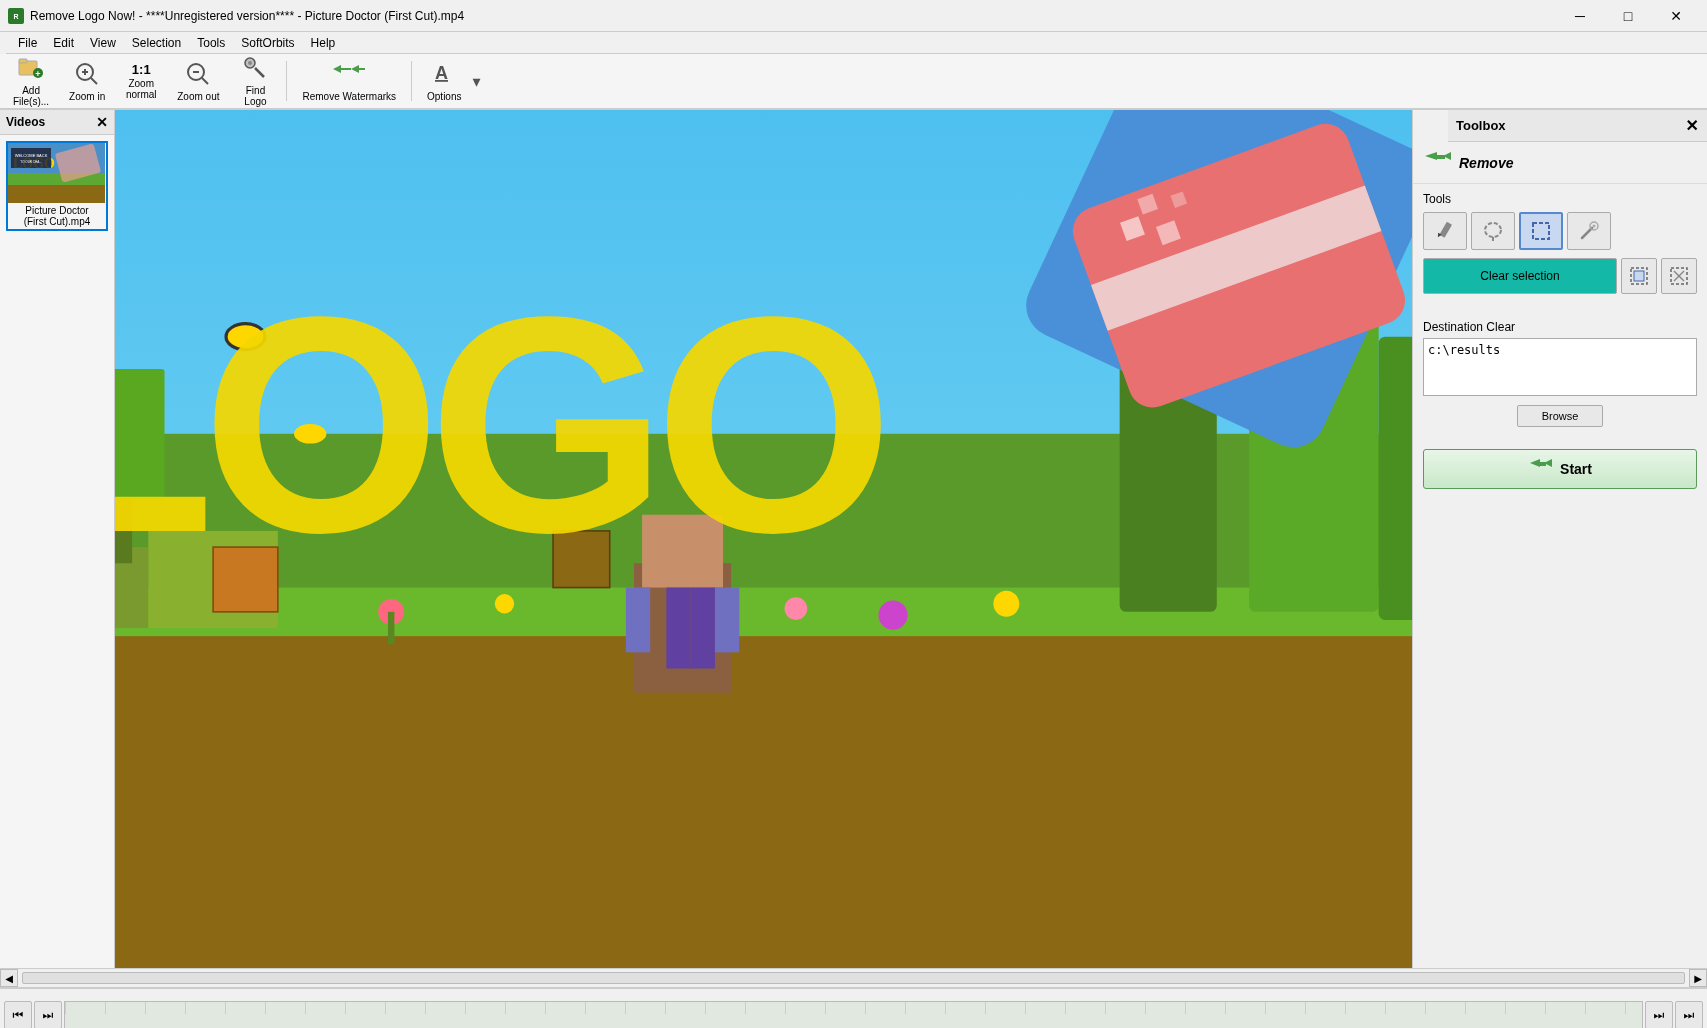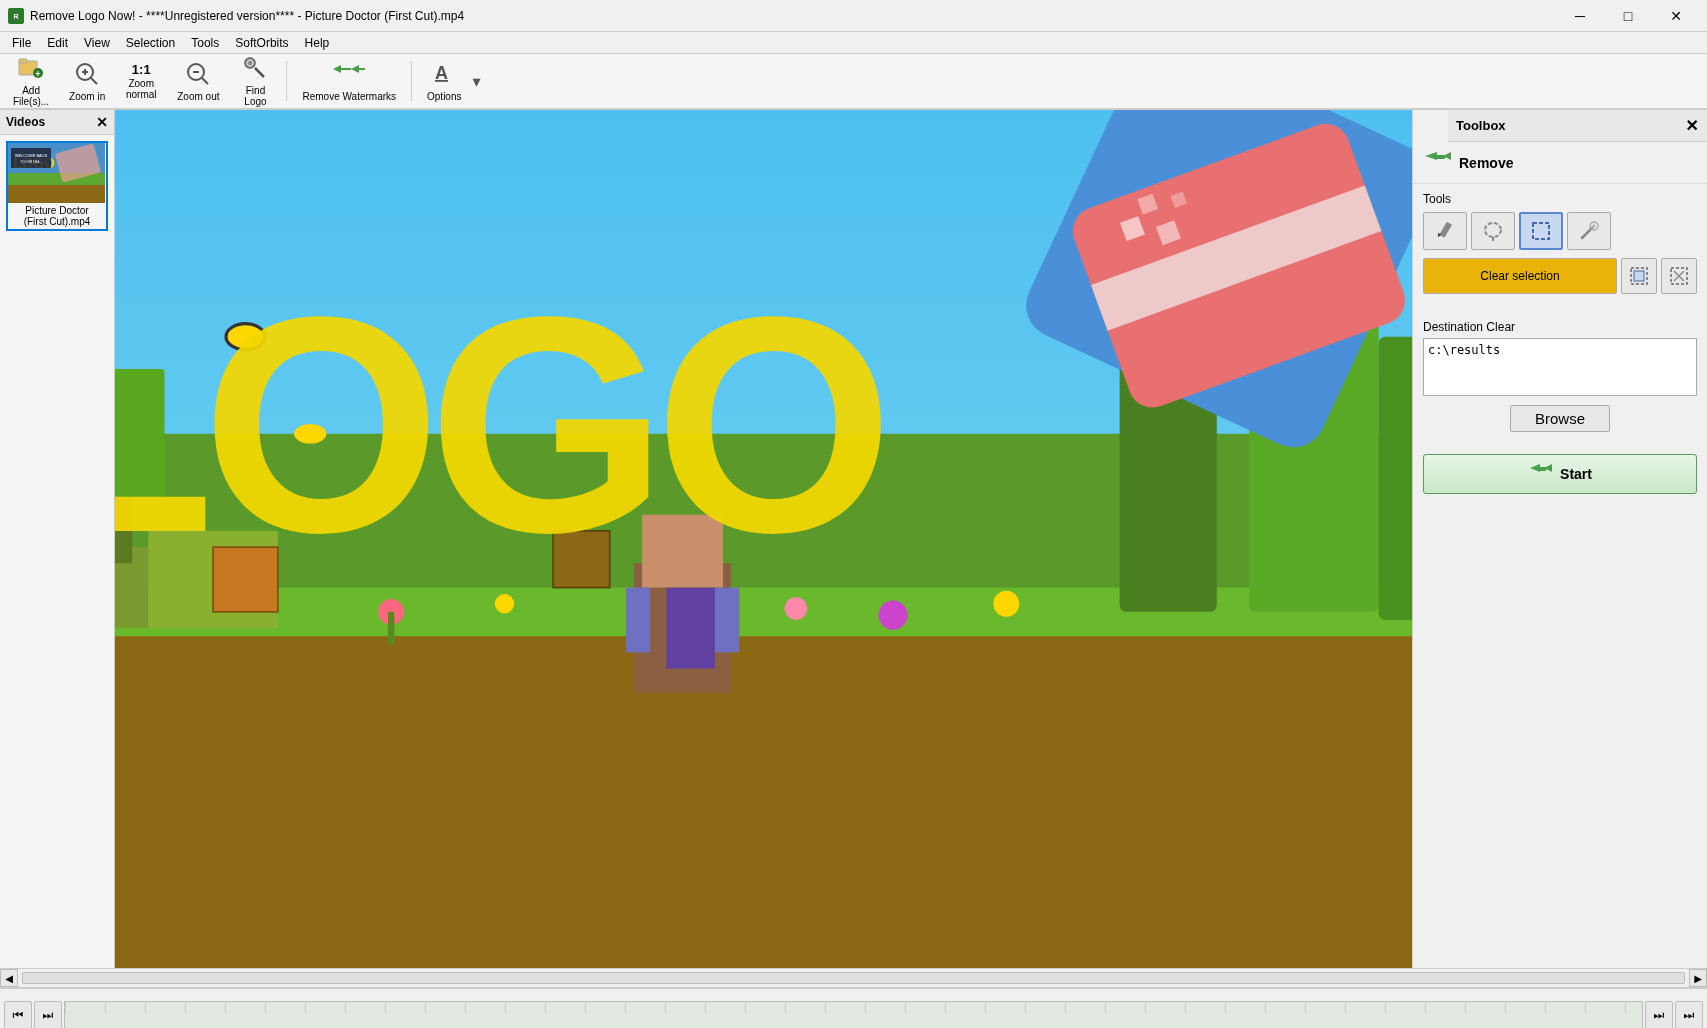--- a/index.html
+++ b/index.html
@@ -21,20 +21,21 @@
     .title-bar-btn { width: 46px; height: 32px; border: none; background: transparent; cursor: pointer; font-size: 14px; display: flex; align-items: center; justify-content: center; }
 
     
     .menu-bar {
       background: #f0f0f0;
       height: 22px;
       display: flex;
       align-items: center;
       padding: 0 4px;
       border-bottom: 1px solid #ccc;
+      margin-left: 6px;
     }
     .menu-item {
       padding: 2px 8px;
       cursor: pointer;
       font-size: 12px;
     }
 
     
     .toolbar {
       background: #f5f5f5;
@@ -137,20 +138,21 @@
     .toolbox-section { padding: 8px 10px; }
     .toolbox-section-title { font-size: 12px; margin-bottom: 6px; }
 
     
     .remove-header {
       display: flex;
       align-items: center;
       gap: 8px;
       padding: 8px 10px;
       border-bottom: 1px solid #ddd;
+      font-style: italic;
     }
     .remove-arrow { color: #4a9e4a; font-size: 20px; }
     .remove-title { font-size: 14px; font-weight: bold; }
 
     .tools-row {
       display: flex;
       gap: 4px;
       margin-bottom: 8px;
     }
     .tool-btn {
@@ -174,21 +176,21 @@
     .selection-row {
       display: flex;
       align-items: center;
       gap: 4px;
       margin-bottom: 10px;
     }
     .clear-sel-btn {
       flex: 1;
       height: 36px;
       border: 1px solid #aaa;
-      background: #eab308;
+      background: #14b8a6;
       cursor: pointer;
       font-size: 12px;
       border-radius: 2px;
     }
     .sel-icon-btn {
       width: 36px;
       height: 36px;
       border: 1px solid #aaa;
       background: #e8e8e8;
       cursor: pointer;
@@ -209,21 +211,21 @@
       background: white;
       resize: none;
     }
     .browse-btn {
       display: block;
       margin: 6px auto;
       padding: 4px 24px;
       border: 1px solid #aaa;
       background: #e8e8e8;
       cursor: pointer;
-      font-size: 15px;
+      font-size: 11px;
       border-radius: 2px;
     }
 
     .start-btn {
       display: flex;
       align-items: center;
       justify-content: center;
       gap: 8px;
       width: calc(100% - 20px);
       margin: 8px 10px;

